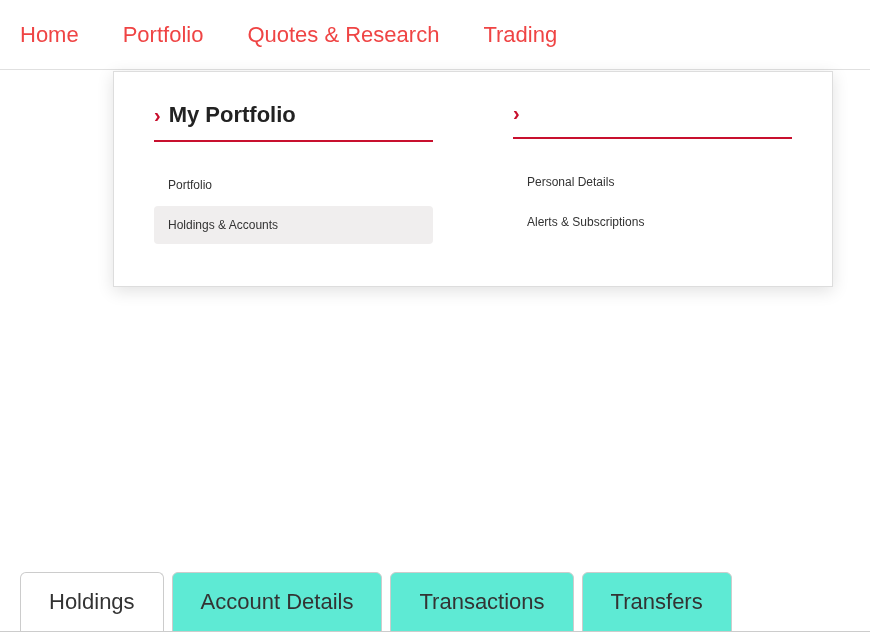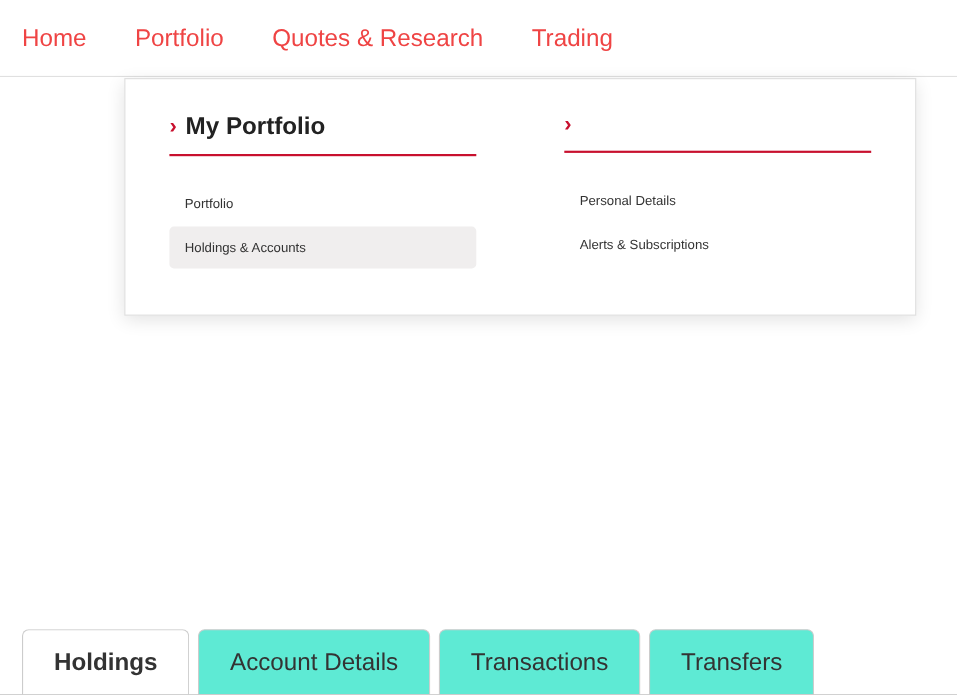--- a/index.html
+++ b/index.html
@@ -138,21 +138,21 @@
       cursor: pointer;
       margin-right: 8px;
       height: 60px;
       display: flex;
       align-items: center;
     }
 
     .tab-item.active {
       background: #fff;
       border-bottom-color: #fff;
-      font-weight: 700;
+      font-weight: 400;
     }
 
     .tab-bottom-line {
       position: absolute;
       bottom: 0;
       left: 0;
       right: 0;
       height: 1px;
       background: #ccc;
     }

